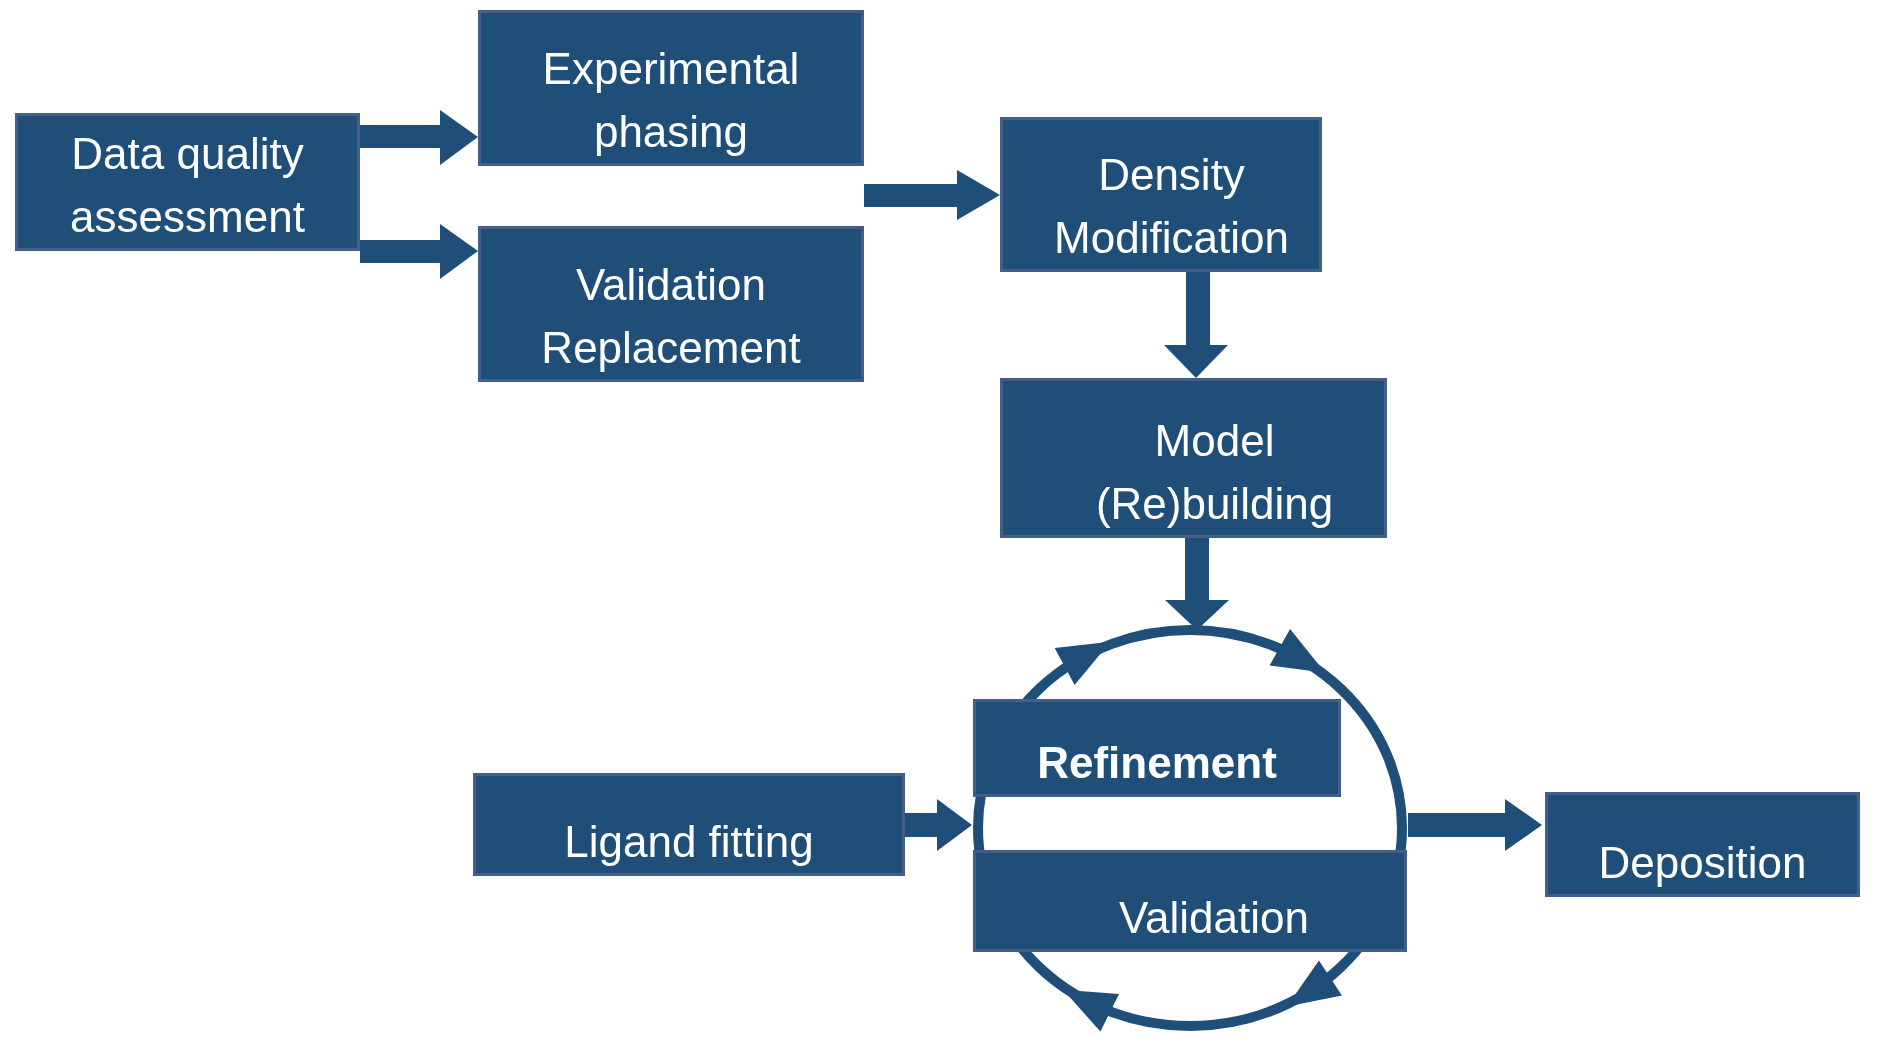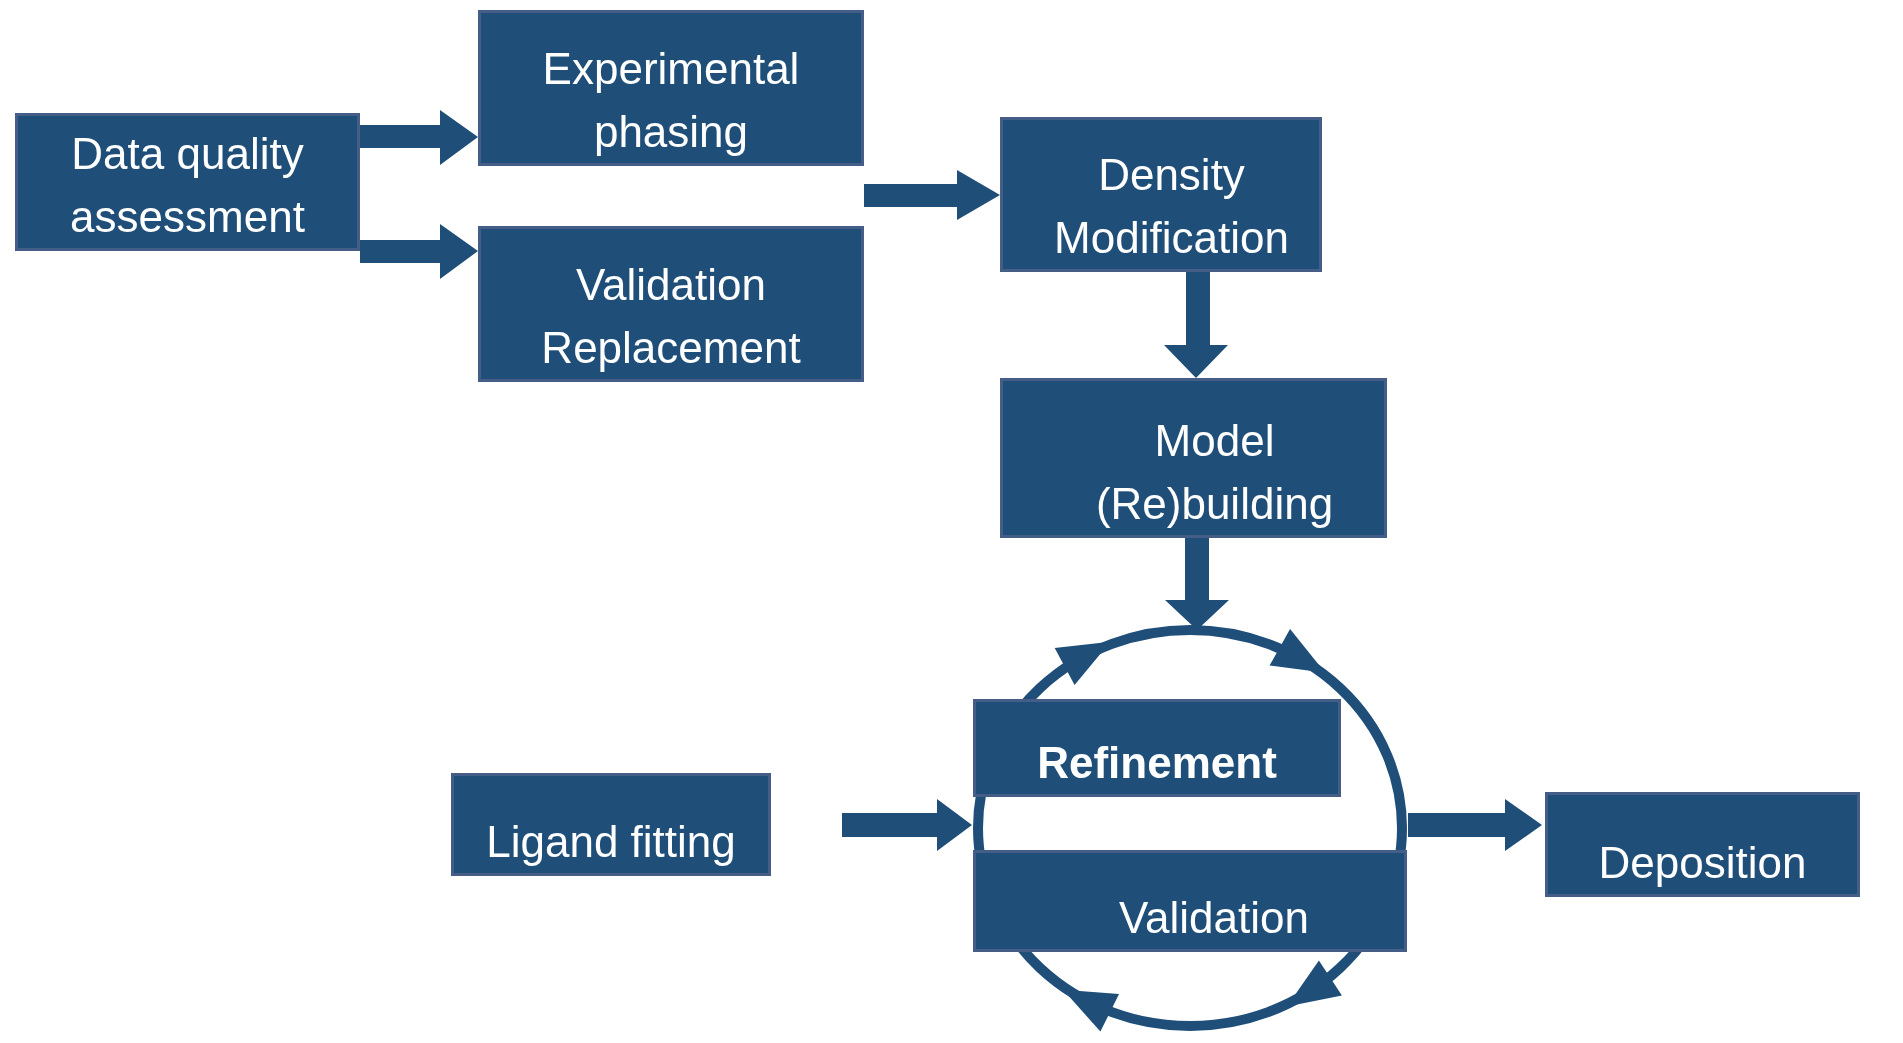--- a/index.html
+++ b/index.html
@@ -34,21 +34,21 @@
     font-size:44px;
   }
   .node .line{display:block;line-height:63px;white-space:nowrap;}
   #n-dqa       {left:15px;   top:113px; width:345px; height:138px;}
   #n-exp       {left:478px;  top:10px;  width:386px; height:156px;}
   #n-mr        {left:478px;  top:226px; width:386px; height:156px;}
   #n-dm        {left:1000px; top:117px; width:322px; height:155px;padding-left:21px;}
   #n-model     {left:1000px; top:378px; width:387px; height:160px;padding-left:42px;}
   #n-refine    {left:973px;  top:699px; width:368px; height:98px;font-weight:bold;}
   #n-validate  {left:973px;  top:850px; width:434px; height:102px;padding-left:48px;}
-  #n-ligand    {left:451px;  top:773px; width:320px; height:103px;}
+  #n-ligand    {left:473px;  top:773px; width:432px; height:103px;}
   #n-depo      {left:1545px; top:775px; width:315px; height:105px;margin-top:17px;}
 </style>
 </head>
 <body>
 
 <div class="diagram">
 
   <svg class="connector-layer" width="1903" height="1043" viewBox="0 0 1903 1043">
 
     <ellipse class="cycle-ellipse" cx="1190" cy="828" rx="212" ry="198"></ellipse>

